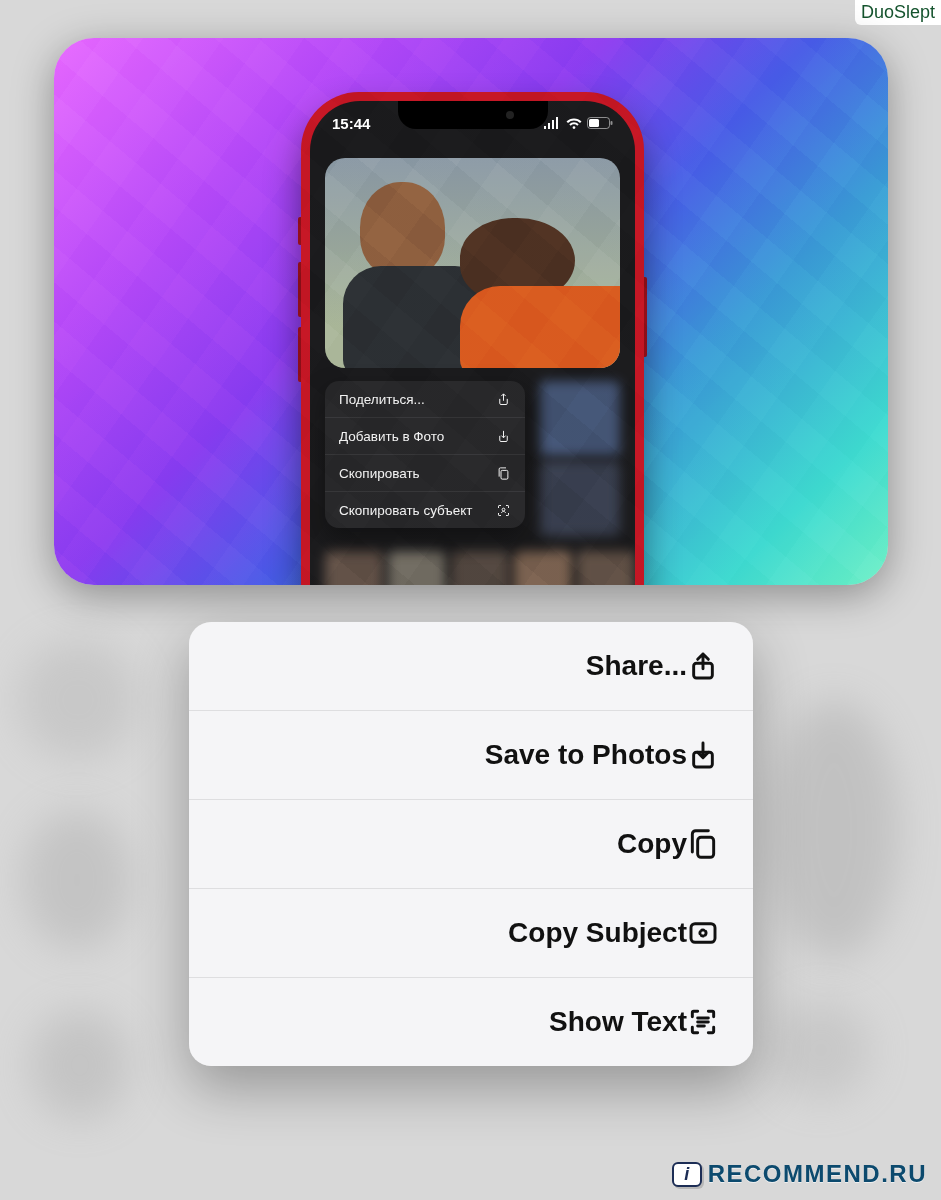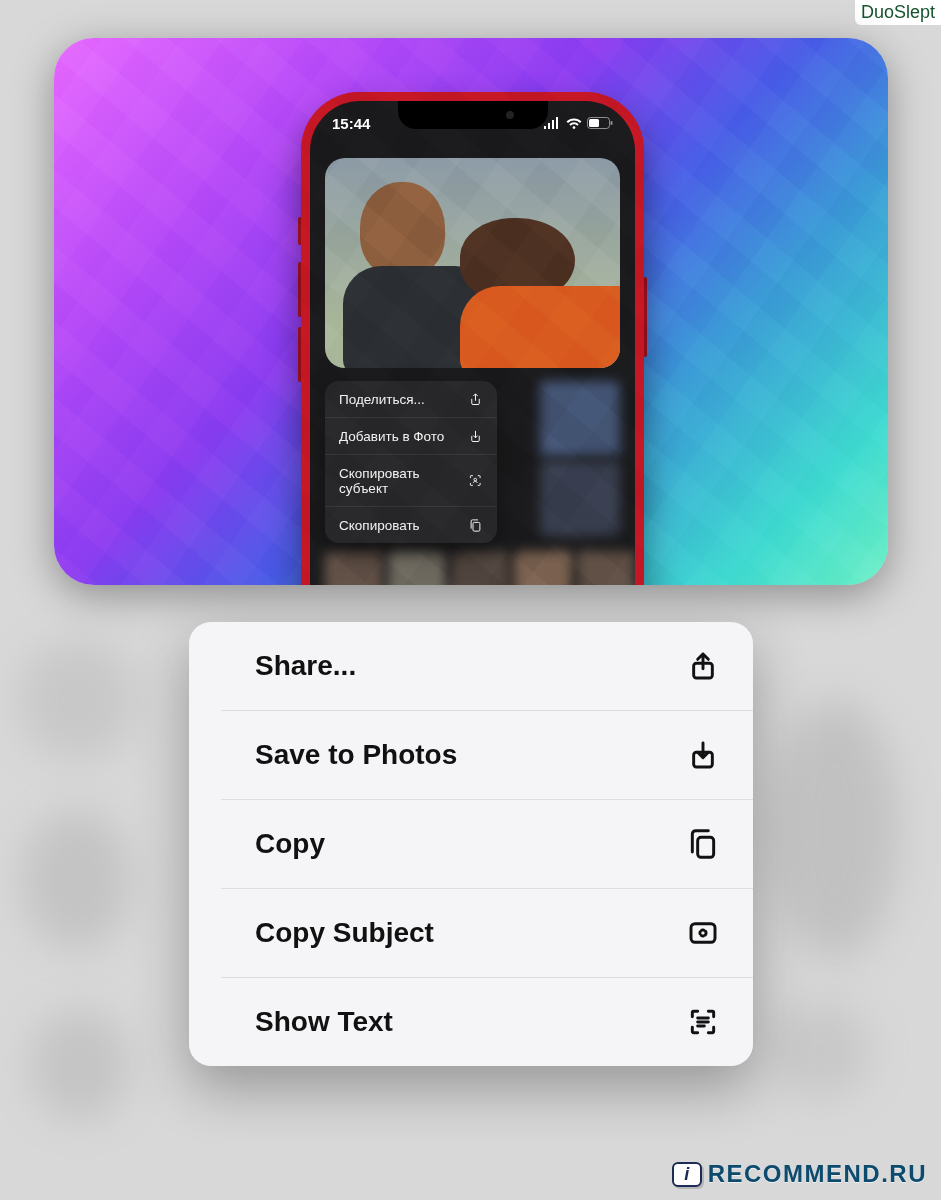--- a/index.html
+++ b/index.html
@@ -96,21 +96,21 @@
     background: linear-gradient(#8c9aa6 0%, #a8b597 80%);
   }
   
   .fig1{position:absolute;left:35px;top:24px;width:85px;height:95px;background:#8d5e3e;border-radius:48% 48% 42% 42%;}
   .fig1b{position:absolute;left:18px;top:108px;width:150px;height:110px;background:#2b2f33;border-radius:38px 38px 16px 16px;}
   .fig2{position:absolute;right:45px;top:60px;width:115px;height:85px;background:#4d3122;border-radius:46% 50% 50% 44%;}
   .fig2b{position:absolute;right:0;top:128px;width:160px;height:90px;background:#d95a1f;border-radius:40px 0 0 16px;}
 
   
   .dark-menu{
-    position:absolute; left:15px; top:280px; width:172px;
+    position:absolute; left:15px; top:280px; width:200px;
     background: rgba(40,40,42,0.96); border-radius:14px;
     display:flex; flex-direction:column;
     box-shadow: 0 10px 25px rgba(0,0,0,0.4);
   }
   .dark-menu .row{
     display:flex; justify-content:space-between; align-items:center;
     color:#f2f2f2; font-size:13.5px; font-weight:400;
     padding: 10.5px 14px;
     border-bottom:1px solid rgba(255,255,255,0.07);
   }
@@ -127,26 +127,25 @@
   .light-menu{
     position:absolute;
     left:189px; top:622px;
     width:564px;
     background: rgba(245,245,247,0.985);
     border-radius:22px;
     box-shadow: 0 22px 55px rgba(0,0,0,0.30);
     overflow:hidden;
   }
   .light-menu .mrow{
-    display:flex; align-items:center; justify-content:space-between;
+    display:flex; align-items:center; justify-content:flex-end;
     padding: 28px 34px;
     font-size:28px; font-weight:600; color:#111;
     border-bottom:1px solid rgba(0,0,0,0.09);
     cursor:pointer;
-    margin-left:32px;
   }
   .light-menu .mrow:last-child{ border-bottom:none; }
   .light-menu svg{ width:32px; height:32px; stroke:#111; fill:none; stroke-width:2.2; stroke-linecap:round; stroke-linejoin:round; }
 
   
   .watermark{
     position:absolute; right:14px; bottom:12px;
     display:flex; align-items:center; gap:6px;
     color:#555; font-family: Arial, sans-serif;
   }
@@ -224,32 +223,32 @@
             </svg>
         </div>
         <div class="row">
           <span>Добавить в Фото</span>
           <svg viewBox="0 0 24 24">
               <path d="M12 3v11M8.5 10.5L12 14l3.5-3.5"></path>
               <path d="M6 11v7a2 2 0 002 2h8a2 2 0 002-2v-7"></path>
             </svg>
         </div>
         <div class="row">
+          <span>Скопировать</span>
+          <svg viewBox="0 0 24 24">
+              <rect x="8" y="7" width="11" height="14" rx="2"></rect>
+              <path d="M5 17V5a2 2 0 012-2h9"></path>
+            </svg>
+        </div>
+        <div class="row">
           <span>Скопировать субъект</span>
           <svg viewBox="0 0 24 24">
               <path d="M4 8V5a1 1 0 011-1h3M20 8V5a1 1 0 00-1-1h-3M4 16v3a1 1 0 001 1h3M20 16v3a1 1 0 01-1 1h-3"></path>
               <circle cx="12" cy="10.5" r="2.2"></circle>
               <path d="M8.5 16c.7-1.6 2-2.5 3.5-2.5s2.8.9 3.5 2.5"></path>
-            </svg>
-        </div>
-        <div class="row">
-          <span>Скопировать</span>
-          <svg viewBox="0 0 24 24">
-              <rect x="8" y="7" width="11" height="14" rx="2"></rect>
-              <path d="M5 17V5a2 2 0 012-2h9"></path>
             </svg>
         </div>
       </div>
     </div>
   </div>
 </div>
 
 <div class="light-menu">
   <div class="mrow">
     <span>Share...</span>

